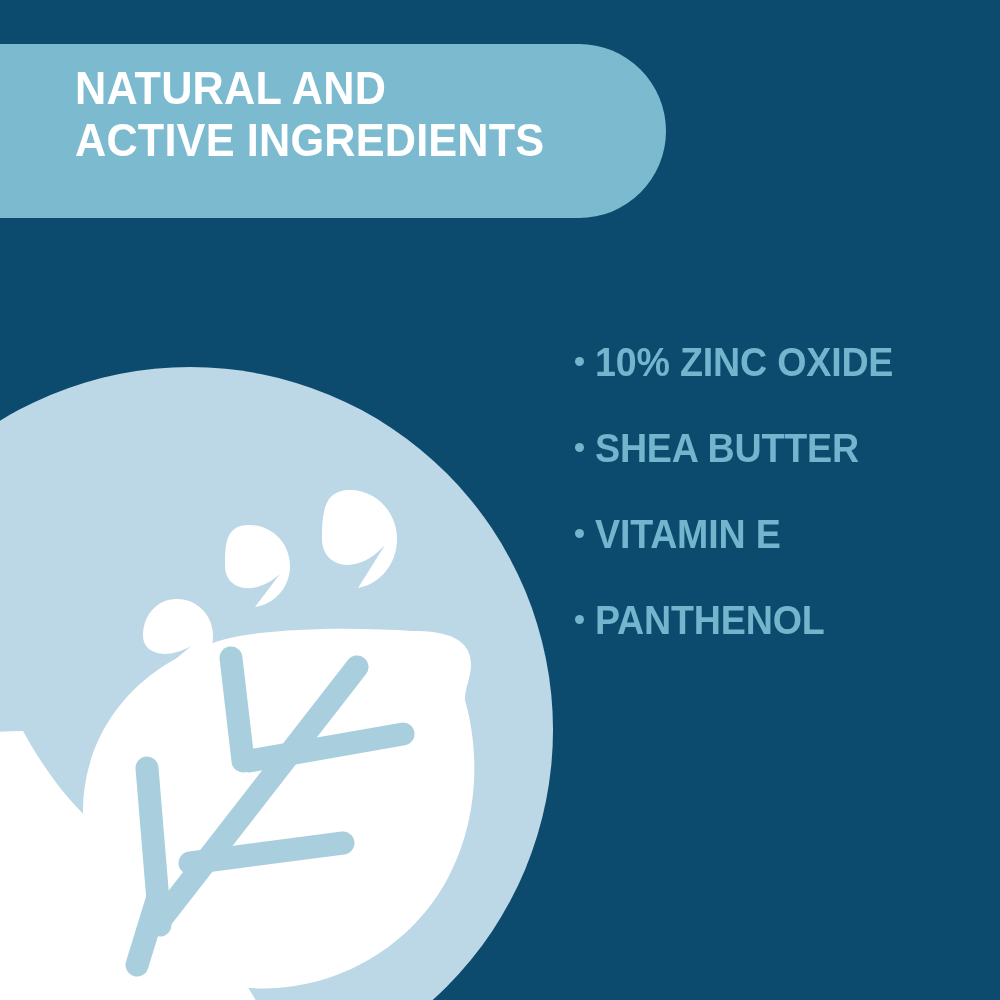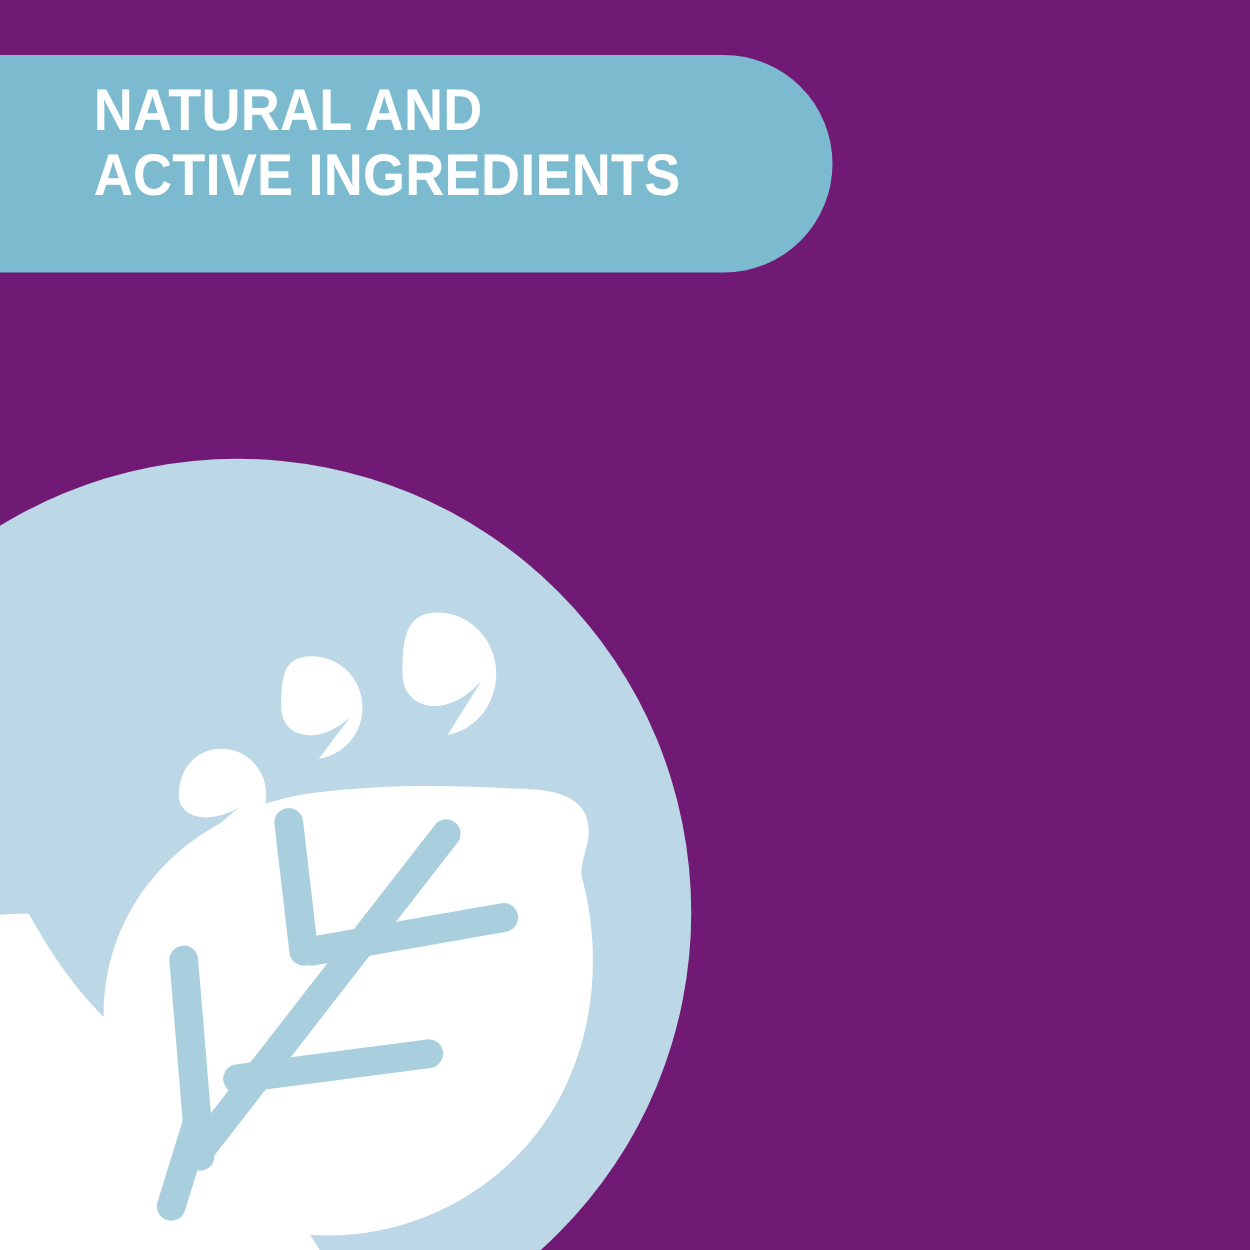--- a/index.html
+++ b/index.html
@@ -10,21 +10,21 @@
   body {
     width: 1000px;
     height: 1000px;
     font-family: "Liberation Sans", sans-serif;
   }
 
   #canvas {
     position: relative;
     width: 1000px;
     height: 1000px;
-    background: #701a75;
+    background: #0c4a6e;
     overflow: hidden;
   }
 
   
   #header-banner {
     position: absolute;
     left: -40px;
     top: 44px;
     width: 706px;
     height: 174px;
@@ -161,14 +161,37 @@
       <line x1="424" y1="396" x2="578" y2="369" stroke="#A9CFDF" stroke-width="23" stroke-linecap="round"></line>
 
       <line x1="365" y1="498" x2="518" y2="478" stroke="#A9CFDF" stroke-width="23" stroke-linecap="round"></line>
 
       <line x1="322" y1="403" x2="335" y2="560" stroke="#A9CFDF" stroke-width="23" stroke-linecap="round"></line>
 
       <line x1="333" y1="532" x2="312" y2="600" stroke="#A9CFDF" stroke-width="23" stroke-linecap="round"></line>
     </svg>
   </div>
 
+  <div id="ingredient-list">
+
+    <div class="ingredient-item">
+      <span class="bullet-dot"></span>
+      <span class="ingredient-label">10% ZINC OXIDE</span>
+    </div>
+
+    <div class="ingredient-item">
+      <span class="bullet-dot"></span>
+      <span class="ingredient-label">SHEA BUTTER</span>
+    </div>
+
+    <div class="ingredient-item">
+      <span class="bullet-dot"></span>
+      <span class="ingredient-label">VITAMIN E</span>
+    </div>
+
+    <div class="ingredient-item">
+      <span class="bullet-dot"></span>
+      <span class="ingredient-label">PANTHENOL</span>
+    </div>
+
+  </div>
 
 </div>
 
 </body></html>

